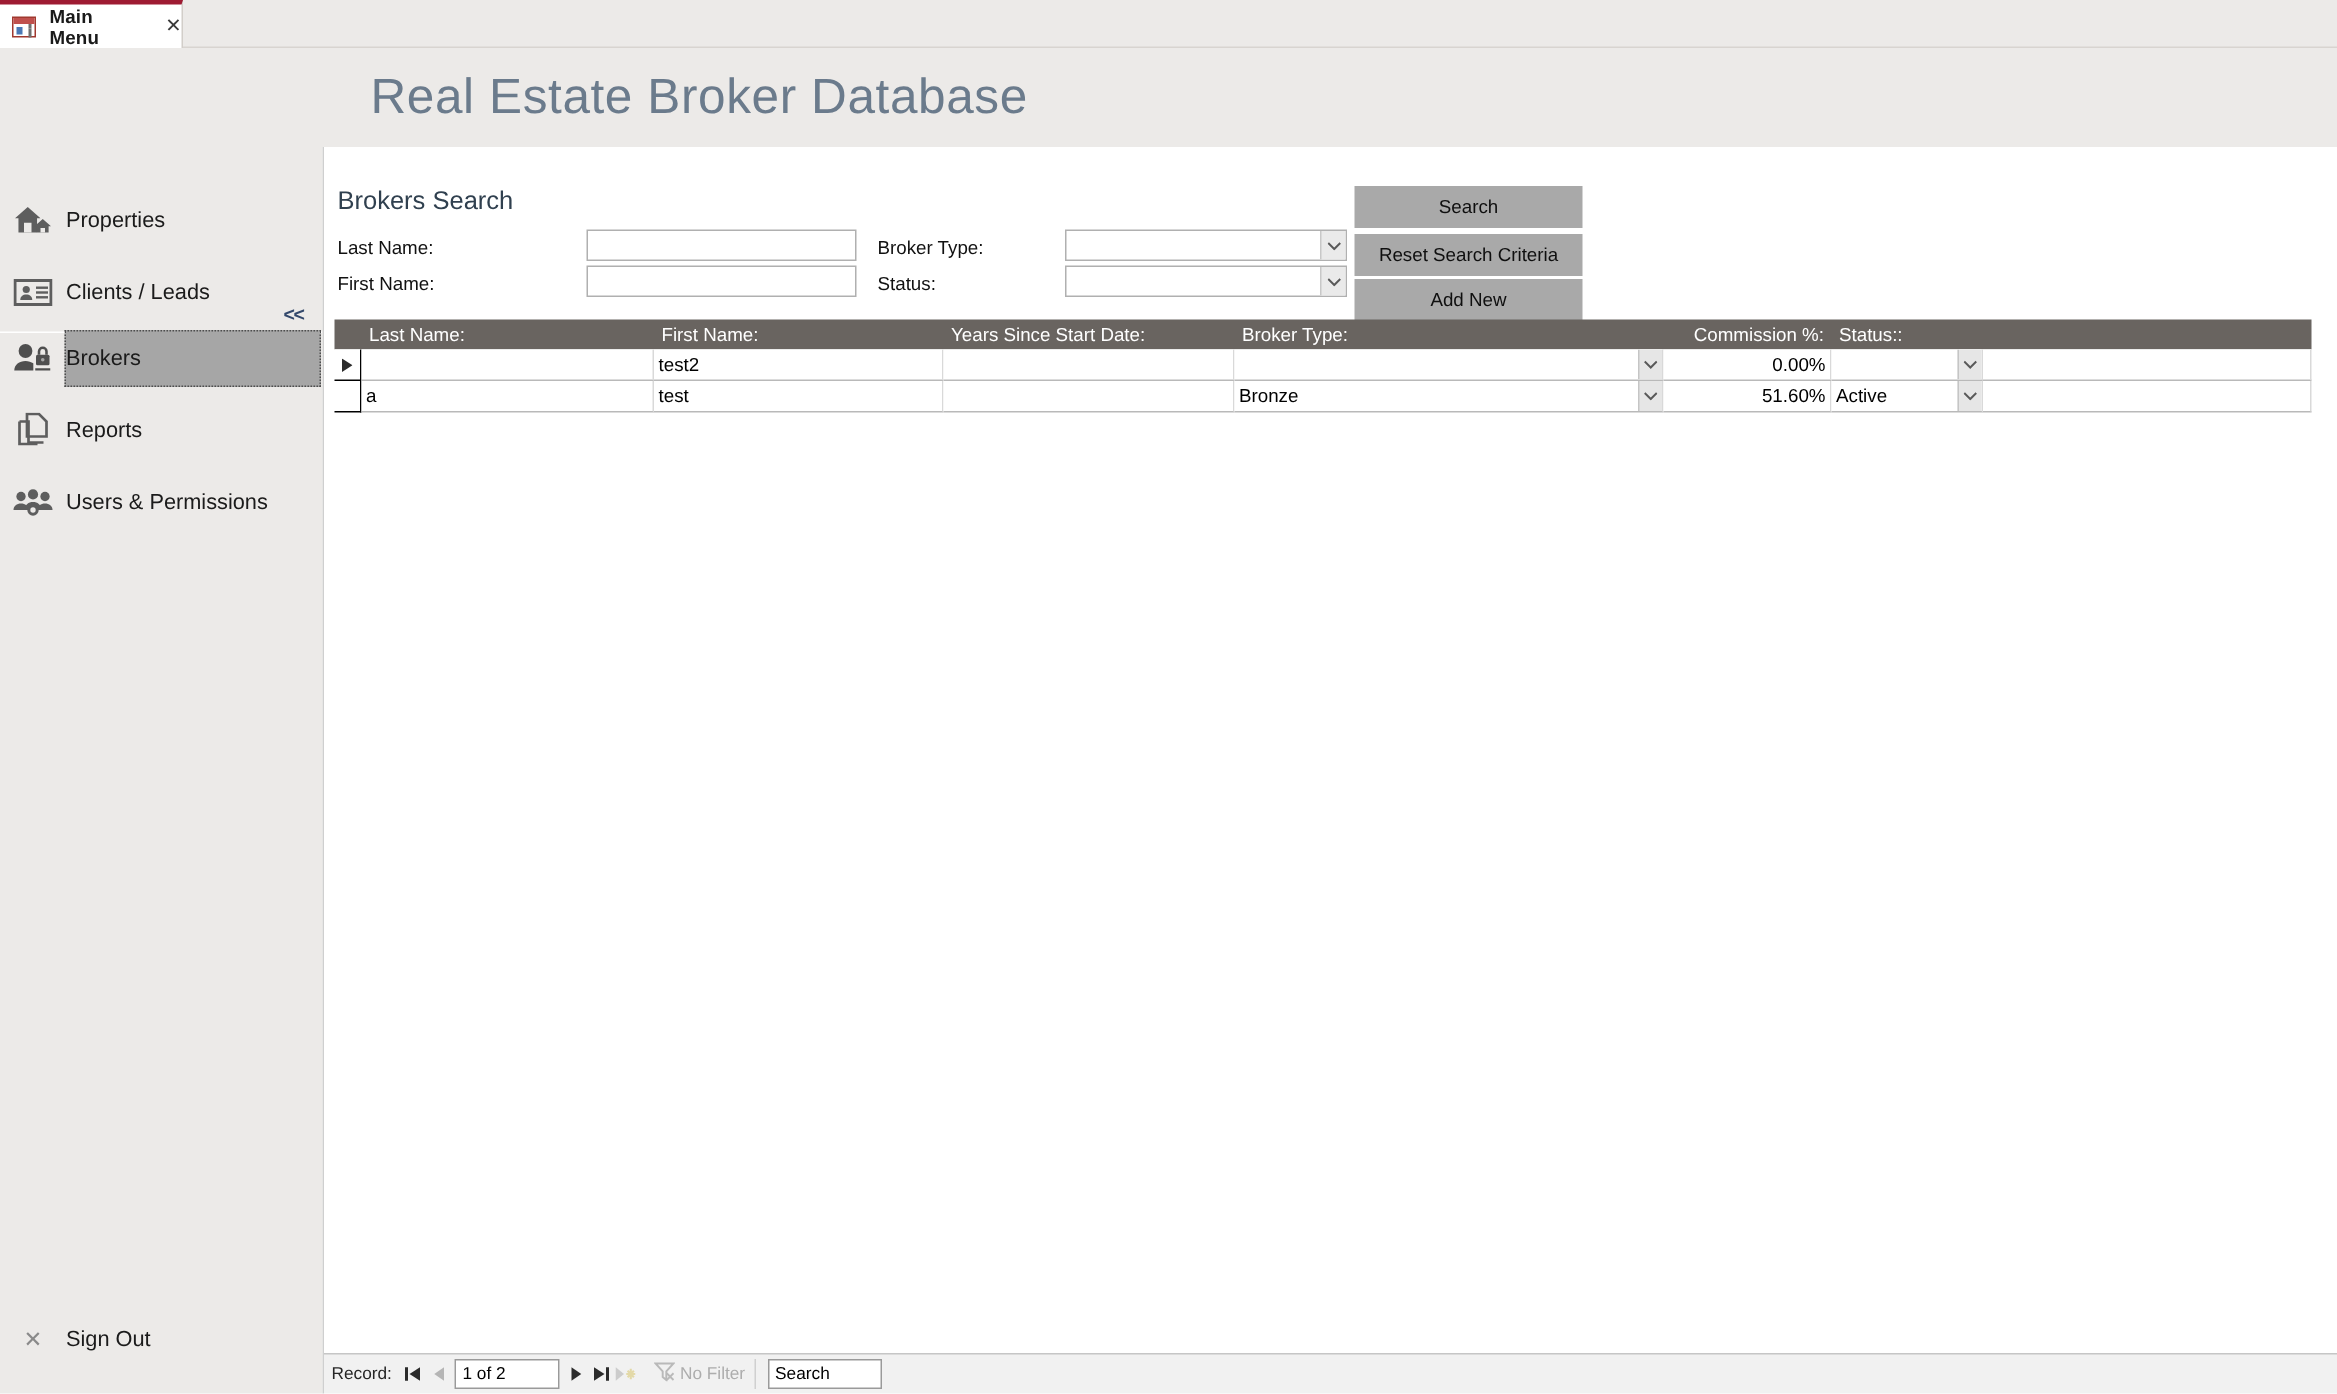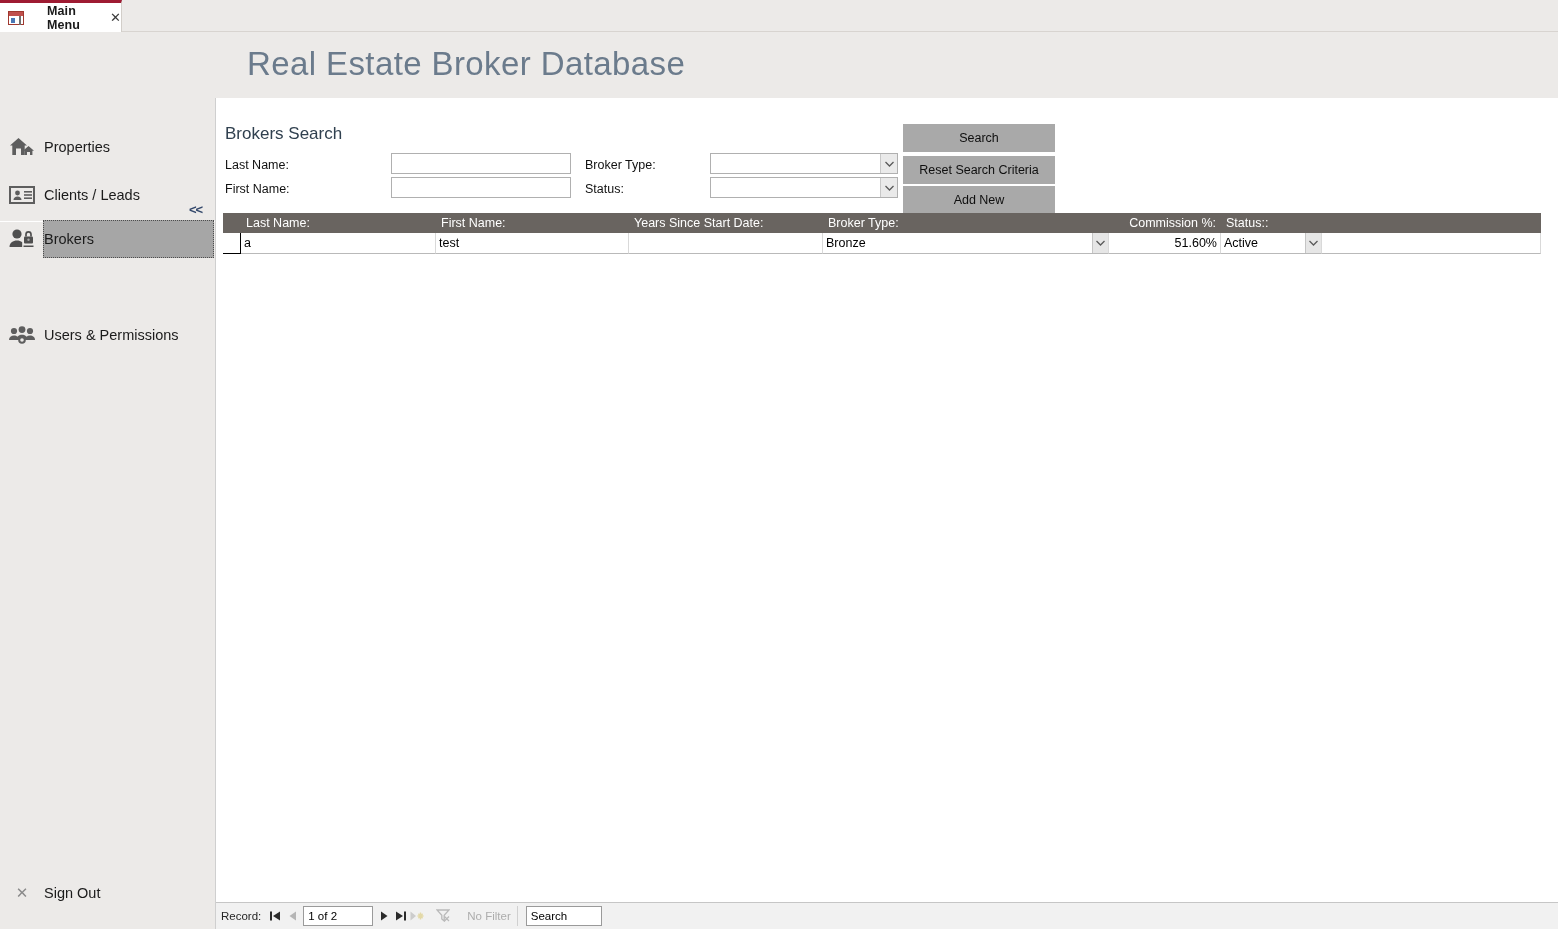--- a/index.html
+++ b/index.html
@@ -15,21 +15,21 @@
   #tabstrip {
     position: absolute; left: 0; top: 0; width: 1558px; height: 32px;
     background: #eceae8;
     border-bottom: 1px solid #d8d4d0;
   }
   #tab-main-menu {
     position: absolute; left: 0; top: 0; width: 122px; height: 32px;
     background: #ffffff;
     border-top: 3px solid #9e1b32;
     border-right: 1px solid #d2cec9;
-    display: flex; align-items: center; gap: 23px;
+    display: flex; align-items: center; gap: 9px;
     padding-left: 8px;
   }
   .tab-form-icon {
     width: 16px; height: 14px; position: relative; flex: 0 0 auto;
     background: #ffffff;
     border: 1px solid #a0392f;
   }
   .tab-form-icon::before {
     content: ""; position: absolute; left: 0; top: 0; right: 0; height: 4px;
     background: #c0504d;
@@ -185,21 +185,21 @@
     width: 17px; height: 20px; display: flex; align-items: center;
     justify-content: center; cursor: pointer; color: #2b2b2b;
   }
   .navbtn.disabled { color: #b5b5b5; cursor: default; }
   #rec-box {
     width: 70px; height: 20px; background: #ffffff; border: 1px solid #9a9a9a;
     font-size: 11.5px; color: #000; padding: 0 4px; line-height: 18px;
     margin: 0 2px;
   }
   #filter-group {
-    display: flex; align-items: center; gap: 17px; margin-left: 10px;
+    display: flex; align-items: center; gap: 3px; margin-left: 10px;
     color: #adadad; font-size: 11.5px; padding-right: 6px;
     border-right: 1px solid #d0d0d0; height: 20px;
   }
   #search-box {
     width: 76px; height: 20px; background: #ffffff; border: 1px solid #9a9a9a;
     margin-left: 8px; font-size: 11.5px; color: #000; padding: 0 4px; line-height: 18px;
   }
 </style>
 </head>
 <body>
@@ -254,20 +254,30 @@
         <path fill="#4f4f4f" d="M1.5 19c0-4 3.4-6.4 7.5-6.4 2 0 3.8.6 5.2 1.6V19H1.5z"></path>
         <rect x="16" y="8.5" width="9" height="7" rx="1" fill="#4f4f4f"></rect>
         <path d="M18 8.5V6.3a2.5 2.5 0 0 1 5 0v2.2" fill="none" stroke="#4f4f4f" stroke-width="1.7"></path>
         <circle cx="20.5" cy="11.8" r="1.2" fill="#a6a6a6"></circle>
         <path fill="#4f4f4f" d="M15.5 17.5h10V19h-10z"></path>
       </svg>
     </span>
     <span class="nav-label">Brokers</span>
   </div>
 
+  <div class="nav-item" style="top:167px">
+    <span class="nav-icon">
+      <svg width="24" height="24" viewBox="0 0 24 24">
+        <path d="M8 1h8l5 5v10H8V1z" fill="none" stroke="#5e5e5e" stroke-width="1.8"></path>
+        <path d="M3 6h6v14h10" fill="none" stroke="#5e5e5e" stroke-width="1.8"></path>
+        <path d="M3 6l0 15h12" fill="none" stroke="#5e5e5e" stroke-width="1.8"></path>
+      </svg>
+    </span>
+    <span class="nav-label">Reports</span>
+  </div>
 
   <div class="nav-item" style="top:215px">
     <span class="nav-icon">
       <svg width="28" height="20" viewBox="0 0 28 20">
         <circle cx="6" cy="6" r="3.1" fill="#5e5e5e"></circle>
         <path fill="#5e5e5e" d="M1 15c0-2.8 2.2-4.4 5-4.4s5 1.6 5 4.4H1z"></path>
         <circle cx="22" cy="6" r="3.1" fill="#5e5e5e"></circle>
         <path fill="#5e5e5e" d="M17 15c0-2.8 2.2-4.4 5-4.4s5 1.6 5 4.4H17z"></path>
         <circle cx="14" cy="4.6" r="3.4" fill="#5e5e5e"></circle>
         <path fill="#5e5e5e" d="M8.6 14.5c0-3 2.4-4.8 5.4-4.8s5.4 1.8 5.4 4.8H8.6z"></path>
@@ -324,20 +334,48 @@
       <div class="hcell" style="width:18px"></div>
       <div class="hcell" style="width:195px">Last Name:</div>
       <div class="hcell" style="width:193px">First Name:</div>
       <div class="hcell" style="width:194px">Years Since Start Date:</div>
       <div class="hcell" style="width:286px">Broker Type:</div>
       <div class="hcell num" style="width:112px">Commission %:</div>
       <div class="hcell" style="width:101px">Status::</div>
       <div class="hcell" style="width:219px"></div>
     </div>
 
+    <div class="grid-row">
+      <div class="cell selcol" style="width:18px">
+        <svg width="7" height="9" viewBox="0 0 7 9">
+            <path d="M0 0L7 4.5L0 9z" fill="#2b2b2b"></path>
+          </svg>
+      </div>
+      <div class="cell" style="width:195px"></div>
+      <div class="cell" style="width:193px">test2</div>
+      <div class="cell" style="width:194px"></div>
+      <div class="cell combo-cell" style="width:286px">
+        <span></span>
+        <span class="cell-combo-arrow">
+          <svg width="9" height="6" viewBox="0 0 9 6">
+              <path d="M0.5 1L4.5 5L8.5 1" fill="none" stroke="#5a5a5a" stroke-width="1.3"></path>
+            </svg>
+        </span>
+      </div>
+      <div class="cell num" style="width:112px">0.00%</div>
+      <div class="cell combo-cell" style="width:101px">
+        <span></span>
+        <span class="cell-combo-arrow">
+          <svg width="9" height="6" viewBox="0 0 9 6">
+              <path d="M0.5 1L4.5 5L8.5 1" fill="none" stroke="#5a5a5a" stroke-width="1.3"></path>
+            </svg>
+        </span>
+      </div>
+      <div class="cell" style="width:219px"></div>
+    </div>
 
     <div class="grid-row">
       <div class="cell selcol" style="width:18px"></div>
       <div class="cell" style="width:195px">a</div>
       <div class="cell" style="width:193px">test</div>
       <div class="cell" style="width:194px"></div>
       <div class="cell combo-cell" style="width:286px">
         <span>Bronze</span>
         <span class="cell-combo-arrow">
           <svg width="9" height="6" viewBox="0 0 9 6">

